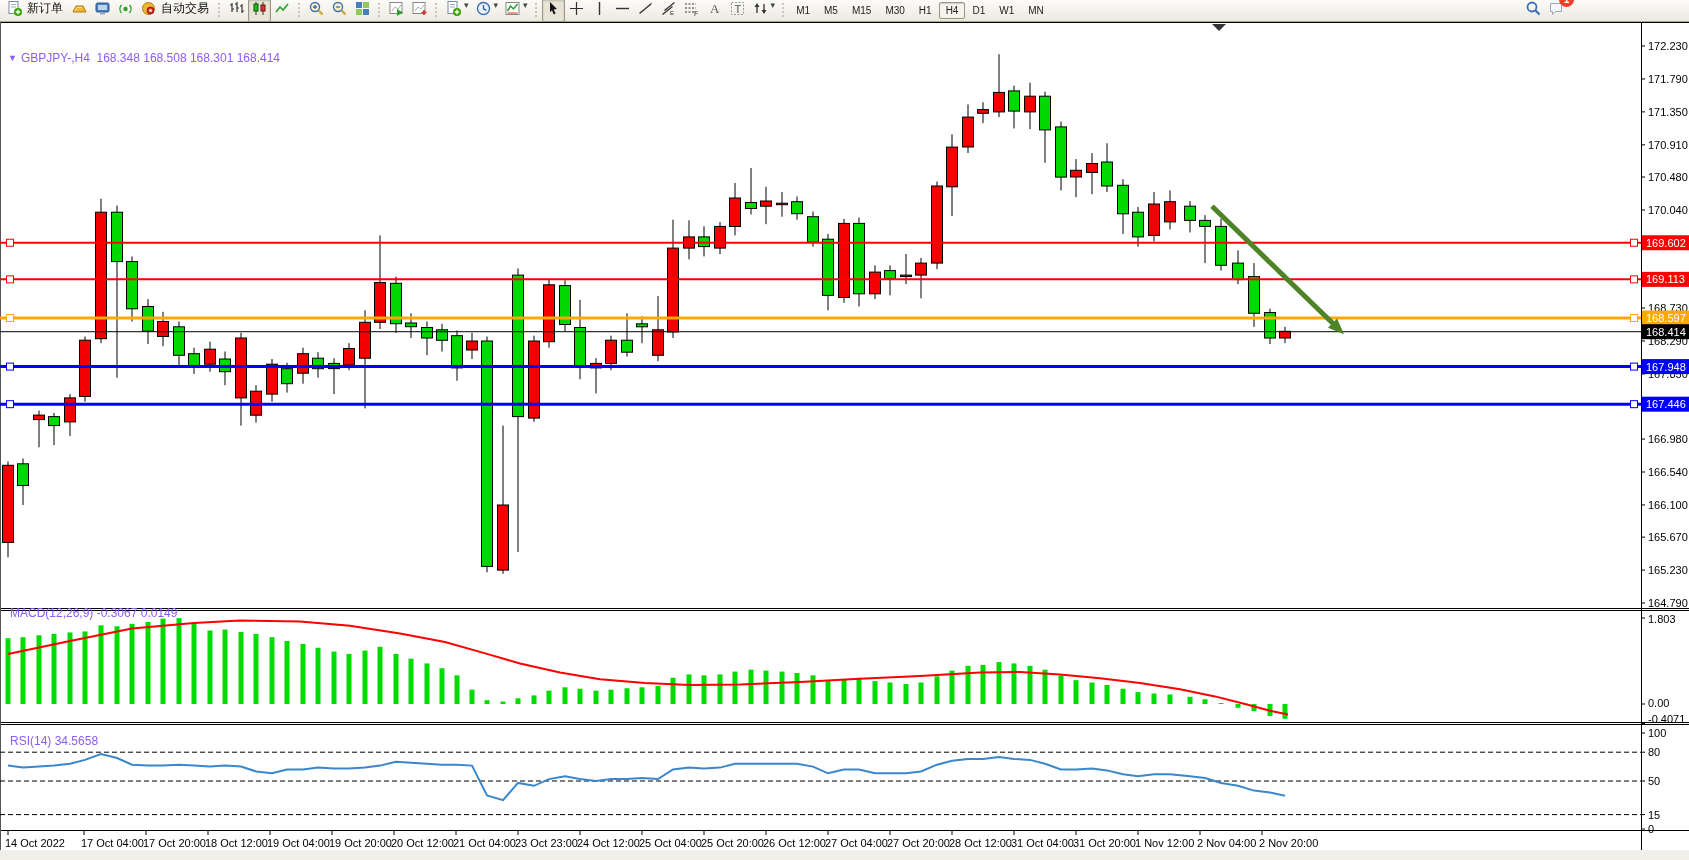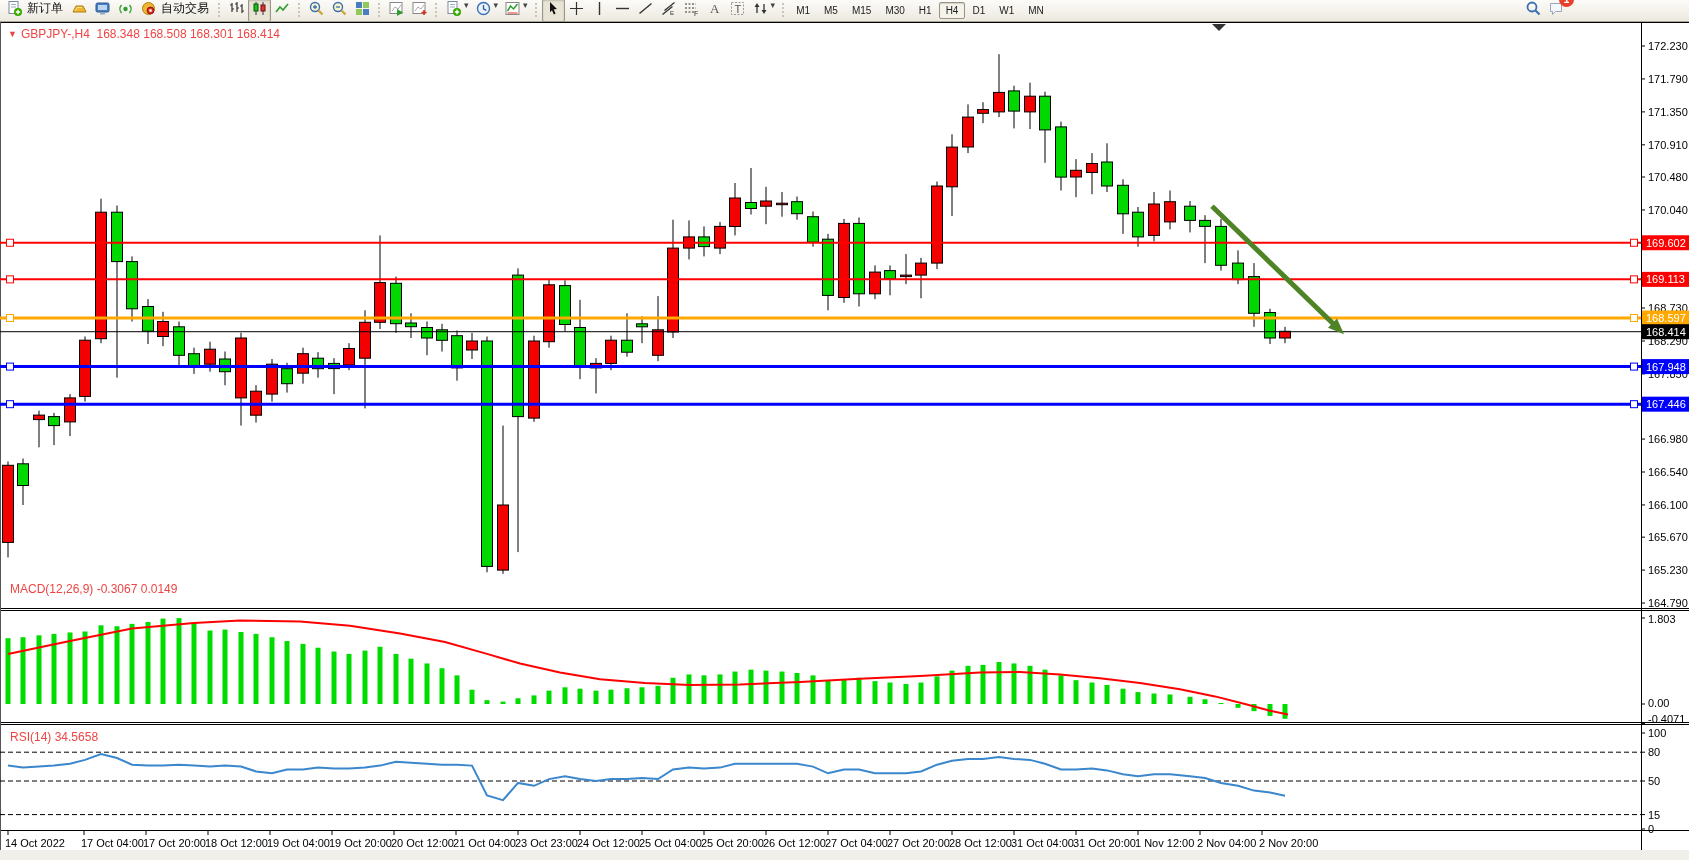--- a/index.html
+++ b/index.html
@@ -25,21 +25,21 @@
   .tf-btn { font-size:10px; color:#222; padding:2px 6px; border:1px solid transparent; border-radius:2px; }
   .tf-btn.active { background:#f5f3ea; border-color:#9a9588; box-shadow:inset 0 1px 1px rgba(0,0,0,.15); }
   .tb-right { margin-left:auto; display:flex; align-items:center; margin-right:112px; }
   .badge { position:relative; min-width:15px; height:15px; background:#e8402a; border-radius:8px;
            color:#fff; font-size:10px; font-weight:bold; text-align:center; line-height:15px;
            margin-left:-6px; margin-top:-8px; padding:0 3px; }
 
   
   .chart { position:absolute; left:0; top:22px; width:1689px; height:838px; background:#fff; }
   .chart svg { position:absolute; left:0; top:0; }
-  .overlay { position:absolute; font-size:12px; color:#ef4444; white-space:pre; z-index:5; }
+  .overlay { position:absolute; font-size:12px; color:#8b5cf6; white-space:pre; z-index:5;margin-top:24px; }
   .tri { display:inline-block; font-size:9px; vertical-align:1px; margin-right:4px; }
 </style>
 </head>
 <body>
 <div id="root">
 
 <div class="toolbar" id="toolbar">
       <div class="tb-btn">
         <span>
           <svg width="17" height="17" viewBox="0 0 17 17">
@@ -682,16 +682,16 @@
         <text x="1135" y="825" font-size="11" fill="#000">1 Nov 12:00</text>
         <line x1="1200" y1="808" x2="1200" y2="813" stroke="#000"></line>
         <text x="1197" y="825" font-size="11" fill="#000">2 Nov 04:00</text>
         <line x1="1262" y1="808" x2="1262" y2="813" stroke="#000"></line>
         <text x="1259" y="825" font-size="11" fill="#000">2 Nov 20:00</text>
       </svg>
 
   <div class="overlay" style="left:8px;top:5px;"><span class="tri">▼</span><span>GBPJPY-,H4</span><span>  </span><span>168.348 168.508 168.301 168.414</span></div>
 
   <div class="overlay" style="left:10px;top:560px;">MACD(12,26,9) -0.3067 0.0149</div>
-  <div class="overlay" style="left:10px;top:708px;">RSI(14) 34.5658</div>
+  <div class="overlay" style="left:10px;top:688px;">RSI(14) 34.5658</div>
 </div>
 
 </div>
 
 </body></html>

